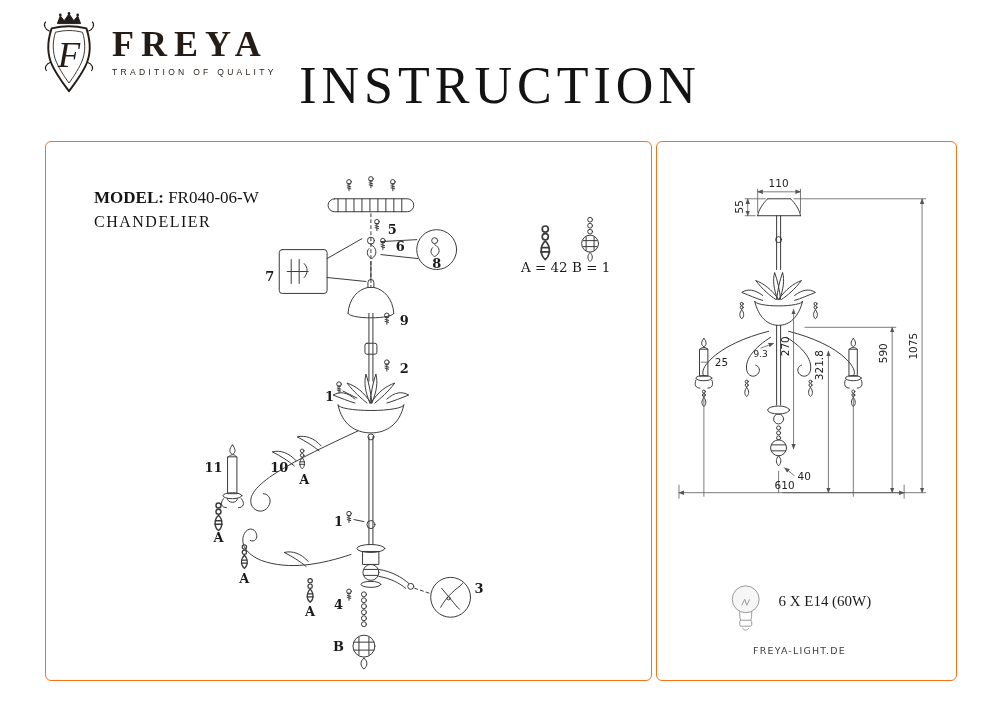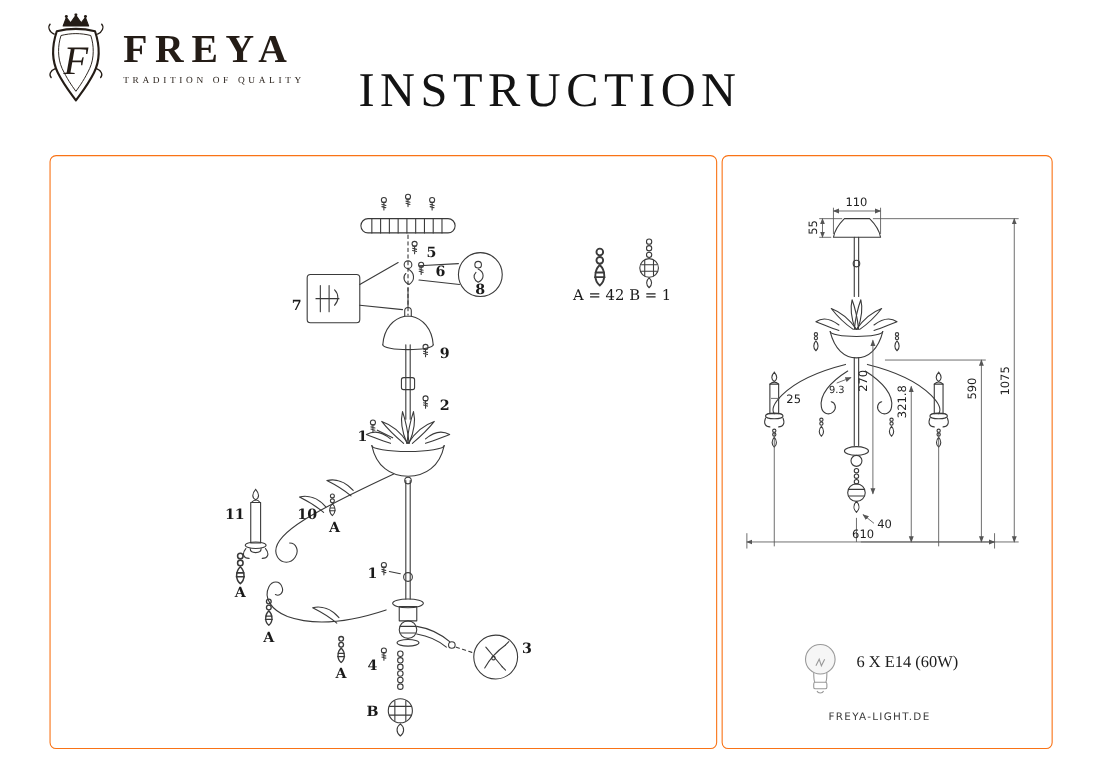--- a/index.html
+++ b/index.html
@@ -2,23 +2,23 @@
 <html><head>
 <meta charset="utf-8">
 <style>
   html,body{margin:0;padding:0;background:#fff;}
   .page{position:relative;width:1000px;height:706px;background:#fff;overflow:hidden;
         font-family:"Liberation Serif",serif;color:#1a1a1a;}
 
   
   .logo{position:absolute;left:38px;top:12px;display:flex;gap:12px;align-items:flex-start;}
   .brand{font-size:36px;font-weight:600;letter-spacing:7px;color:#241c16;line-height:1;margin-top:14px;}
-  .tagline{font-family:Liberation Serif, serif;font-size:8.5px;letter-spacing:3.3px;color:#2a221c;margin-top:5px;}
+  .tagline{font-family:Liberation Sans, sans-serif;font-size:8.5px;letter-spacing:3.3px;color:#2a221c;margin-top:5px;}
   .title{position:absolute;left:0;right:0;top:56px;margin:0;text-align:center;
-         font-weight:400;font-size:44px;letter-spacing:5px;color:#131313;}
+         font-weight:400;font-size:52px;letter-spacing:5px;color:#131313;}
 
   
   .panel{position:absolute;top:141px;height:538px;border:1px solid #f97316;border-radius:6px;background:#fff;}
   .panel-left{left:45px;width:605px;}
   .panel-right{left:656px;width:299px;}
   .panel svg.diagram{position:absolute;left:0;top:0;width:100%;height:100%;}
 
   .model-block{position:absolute;left:48px;top:46px;font-size:17px;color:#141414;z-index:2;}
   .model-label{font-weight:700;}
   .product-type{margin-top:5px;font-size:16px;letter-spacing:1.5px;}
@@ -56,20 +56,27 @@
     </svg>
     <div class="logo-text">
       <div class="brand">FREYA</div>
       <div class="tagline">TRADITION OF QUALITY</div>
     </div>
   </div>
 
   <h1 class="title">INSTRUCTION</h1>
 
   <section class="panel panel-left">
+    <div class="model-block">
+      <div>
+        <span class="model-label">MODEL:</span>
+        <span class="model-value">FR040-06-W</span>
+      </div>
+      <div class="product-type">CHANDELIER</div>
+    </div>
 
     <svg class="diagram" viewBox="0 0 605 540">
       <defs>
         <g id="screwL" class="draw">
           <circle cx="0" cy="0" r="2.3"></circle>
           <path d="M-1.6,2 L1.6,2 M0,2 V9 M-1.8,4 L1.8,5 M-1.8,6 L1.8,7"></path>
         </g>
         <g id="crysL" class="draw">
           <circle cx="0" cy="2" r="1.8"></circle>
           <circle cx="0" cy="6.5" r="1.8"></circle>

